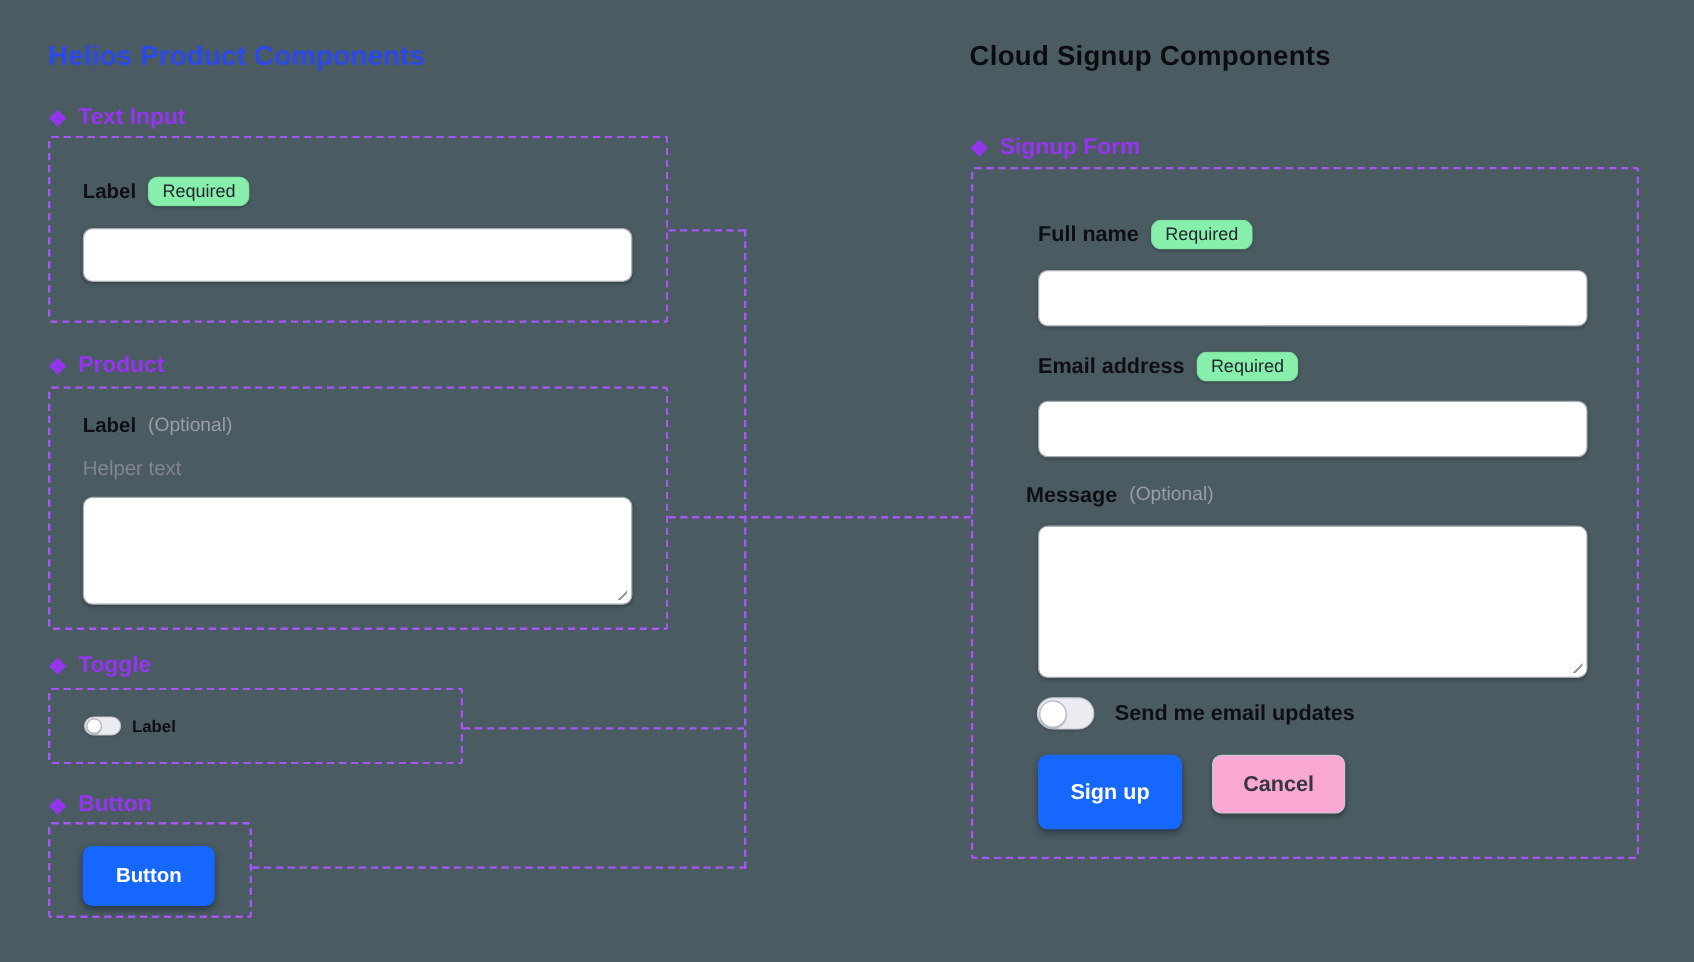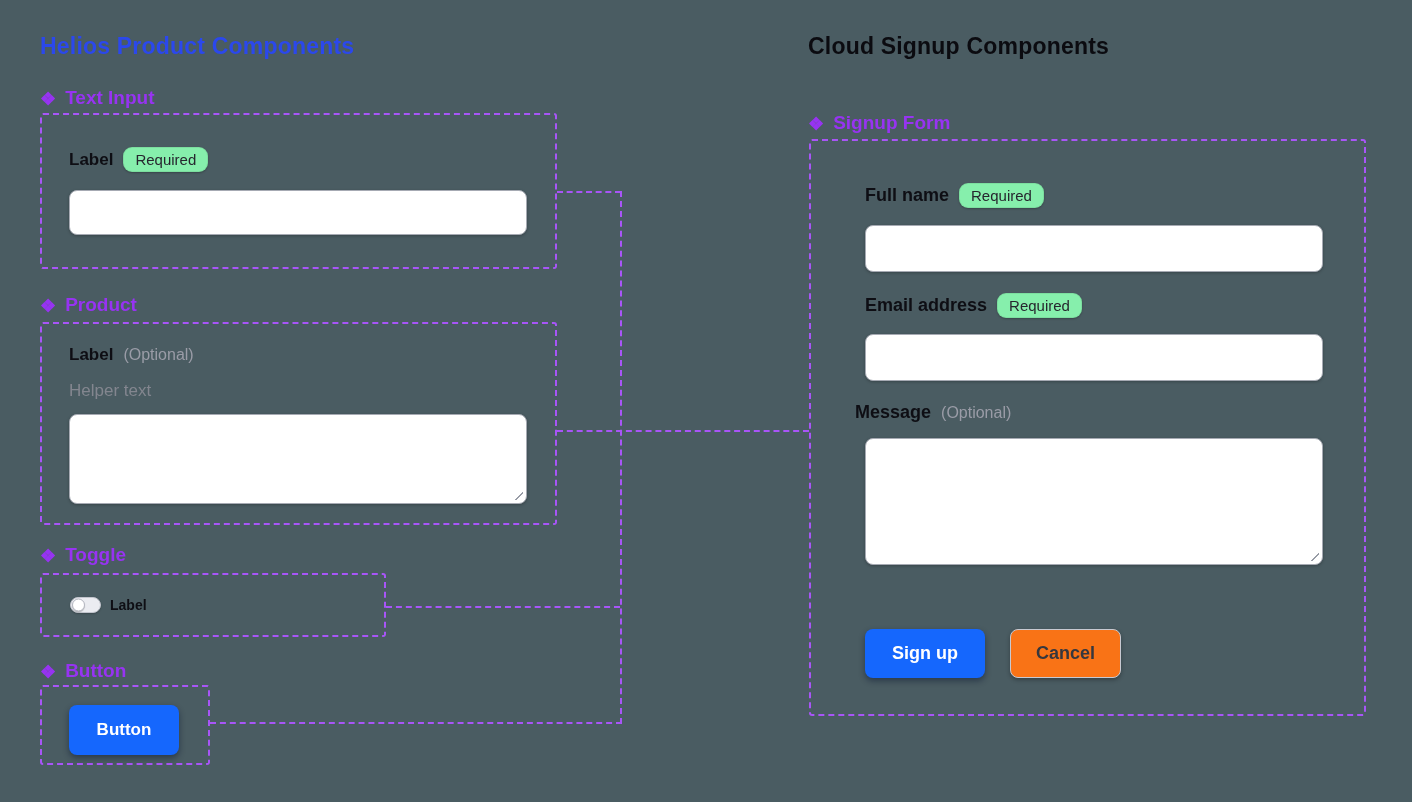--- a/index.html
+++ b/index.html
@@ -52,21 +52,21 @@
     border:1px solid #b4b7c0;border-radius:50%;box-shadow:0 1px 1px rgba(0,0,0,.2)}
   .toggle.sm .knob{width:13px;height:13px}
   .toggle.lg .knob{width:23px;height:23px}
   .toggle-label{font-weight:700;color:#0e0e14}
   .toggle-label.sm{font-size:14px;margin-left:9px}
   .toggle-label.lg{font-size:18px;margin-left:17px}
 
   .btn{position:absolute;border:none;border-radius:8px;font-family:"Liberation Sans",sans-serif;
     font-weight:600;cursor:pointer;white-space:nowrap}
   .btn.primary{background:var(--primary-blue);color:#fff;box-shadow:0 3px 6px rgba(5,15,45,.45)}
-  .btn.secondary{background:#f97316;color:#36373e;border:1px solid #c7c9d1;box-shadow:0 2px 4px rgba(0,0,0,.3)}
+  .btn.secondary{background:#f9a8d4;color:#36373e;border:1px solid #c7c9d1;box-shadow:0 2px 4px rgba(0,0,0,.3)}
 </style>
 </head>
 <body>
 
 <div class="canvas">
 
   <div class="page-title left-title">Helios Product Components</div>
   <div class="page-title right-title">Cloud Signup Components</div>
 
   <div class="hline" style="left:557px;top:191px;width:64px"></div>
@@ -144,18 +144,24 @@
 
     <div class="label-row" style="left:44px;top:261px">
       <span class="fld-label lg">Message</span>
       <span class="muted-inline">(Optional)</span>
     </div>
     <div class="ta-wrap" style="left:54px;top:297px;width:458px;height:127px">
       <textarea class="ta" aria-label="Message" style=""></textarea>
       <span class="grip"></span>
     </div>
 
+    <div class="toggle-row" style="left:53px;top:440px">
+      <button class="toggle lg" role="switch" aria-checked="false">
+        <span class="knob"></span>
+      </button>
+      <span class="toggle-label lg">Send me email updates</span>
+    </div>
 
-    <button class="btn primary" style="left:54px;top:488px;width:120px;height:49px;font-size:18px">Sign up</button>
+    <button class="btn primary" style="left:54px;top:488px;width:120px;height:62px;font-size:18px">Sign up</button>
     <button class="btn secondary" style="left:199px;top:488px;width:111px;height:49px;font-size:18px">Cancel</button>
   </div>
 
 </div>
 
 </body></html>

